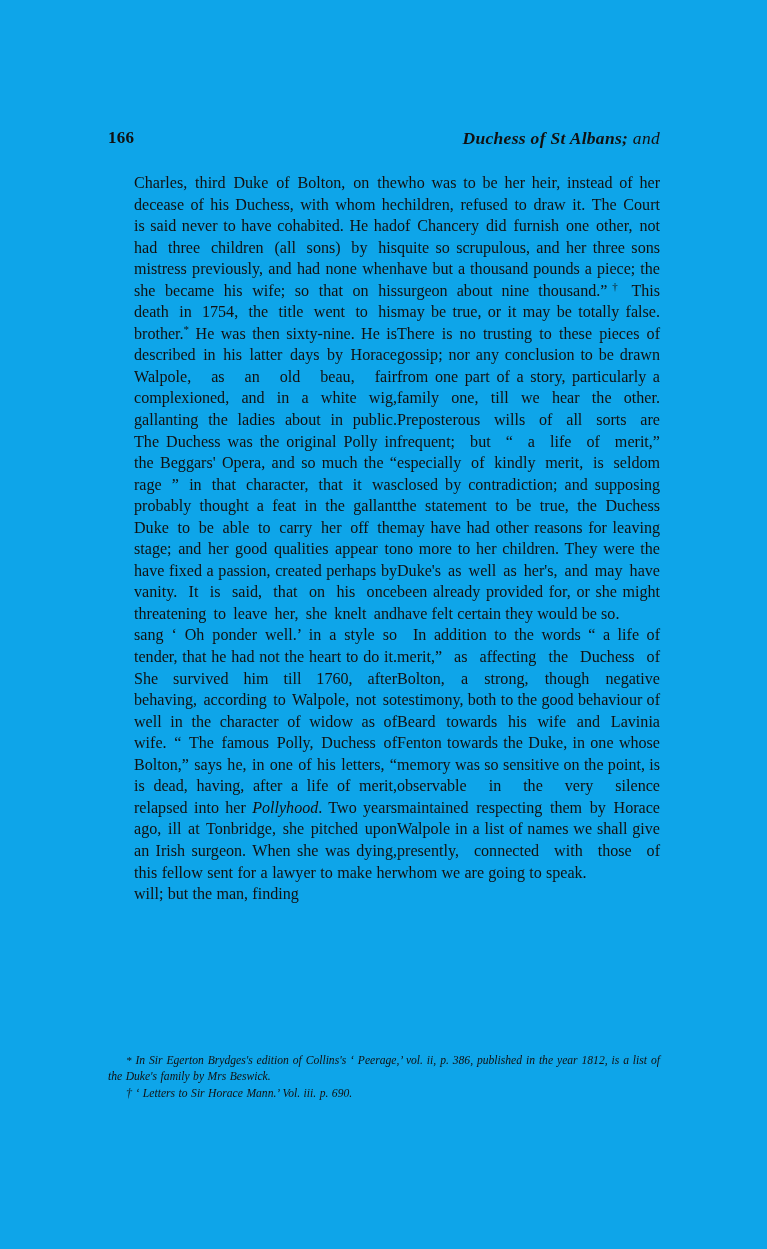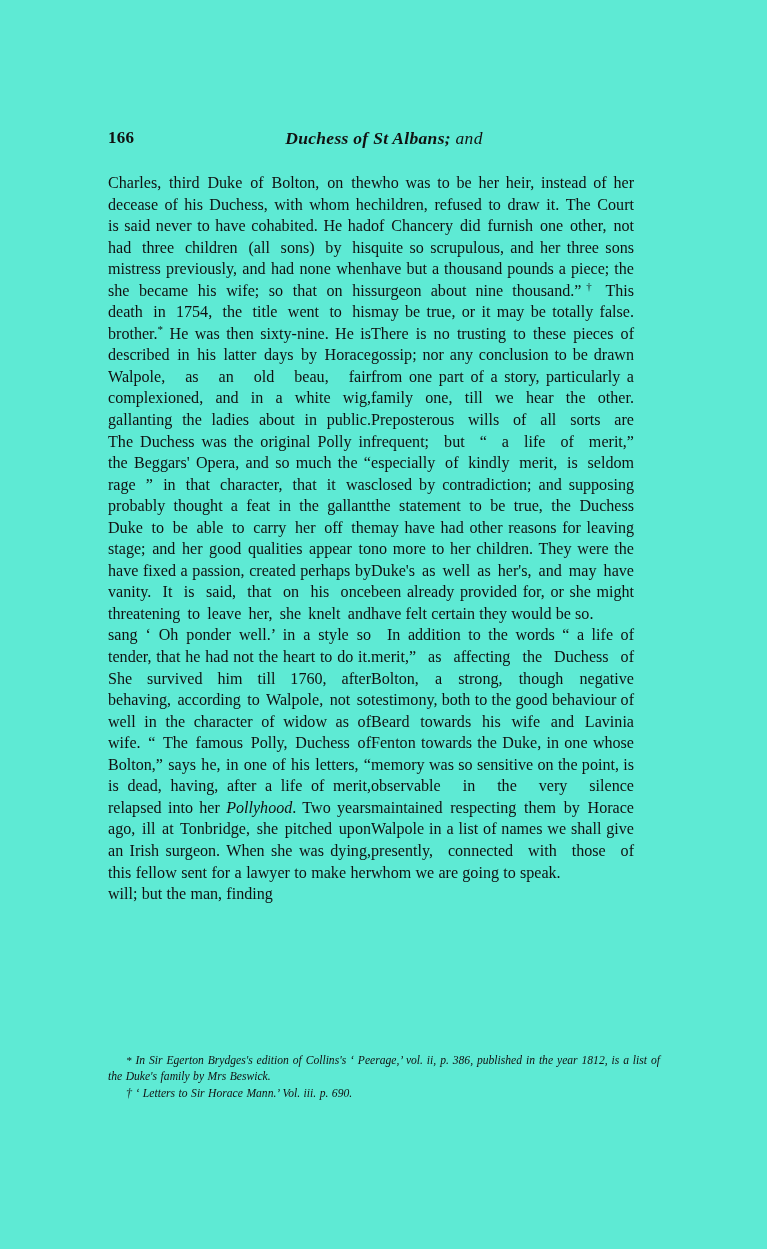--- a/index.html
+++ b/index.html
@@ -16,21 +16,21 @@
     color: #111111;
     overflow: hidden;
   }
 
   .page {
     position: absolute;
     left: 0;
     top: 0;
     width: 767px;
     height: 1249px;
-    background: #5eead4;
+    background: #0ea5e9;
   }
 
   
   .running-head {
     position: absolute;
     left: 108px;
     top: 128px;
     width: 552px;
     height: 24px;
   }
@@ -40,39 +40,39 @@
     top: 0;
     font-size: 17px;
     font-weight: bold;
     letter-spacing: 0.2px;
   }
   .head-title {
     position: absolute;
     left: 0;
     top: 0;
     width: 552px;
-    text-align: center;
+    text-align: right;
     font-size: 17.5px;
     font-style: italic;
     font-weight: bold;
     letter-spacing: 0.3px;
   }
   .head-title .tail {
     font-weight: normal;
     font-style: italic;
   }
 
   
   .columns {
     position: absolute;
     left: 108px;
     top: 172px;
     width: 552px;
     display: flex;
-    justify-content: flex-start;
+    justify-content: flex-end;
   }
   .col {
     width: 263px;
   }
   .col p {
     margin: 0;
     font-size: 16.1px;
     line-height: 21.55px;
     text-align: justify;
     text-align-last: left;

